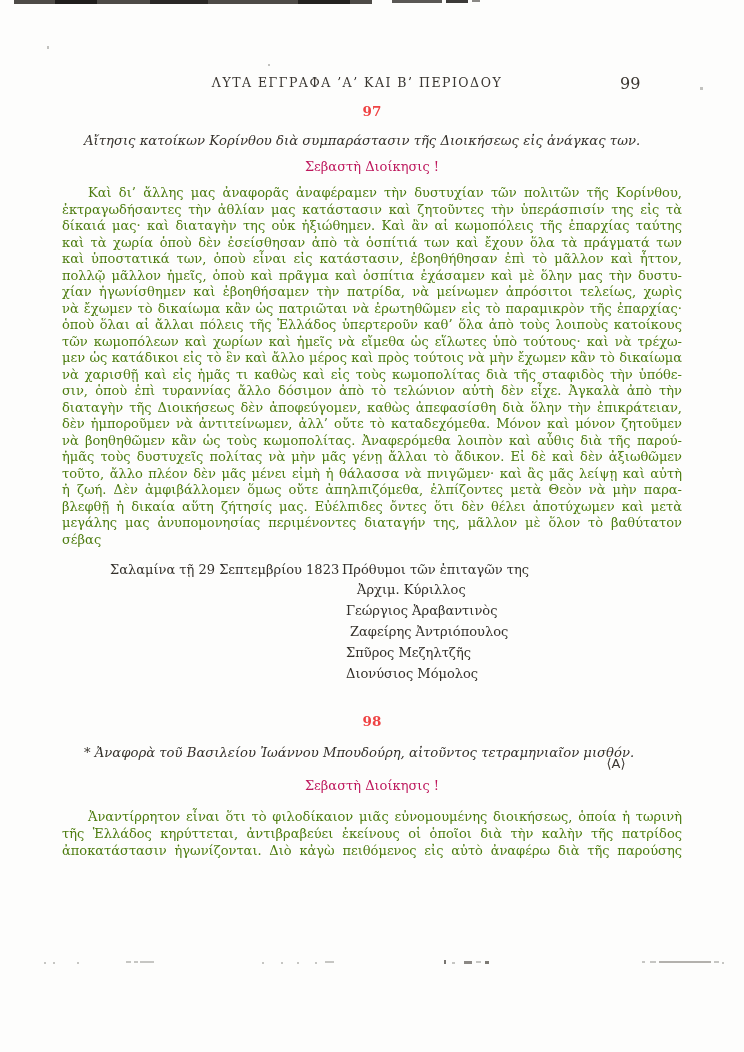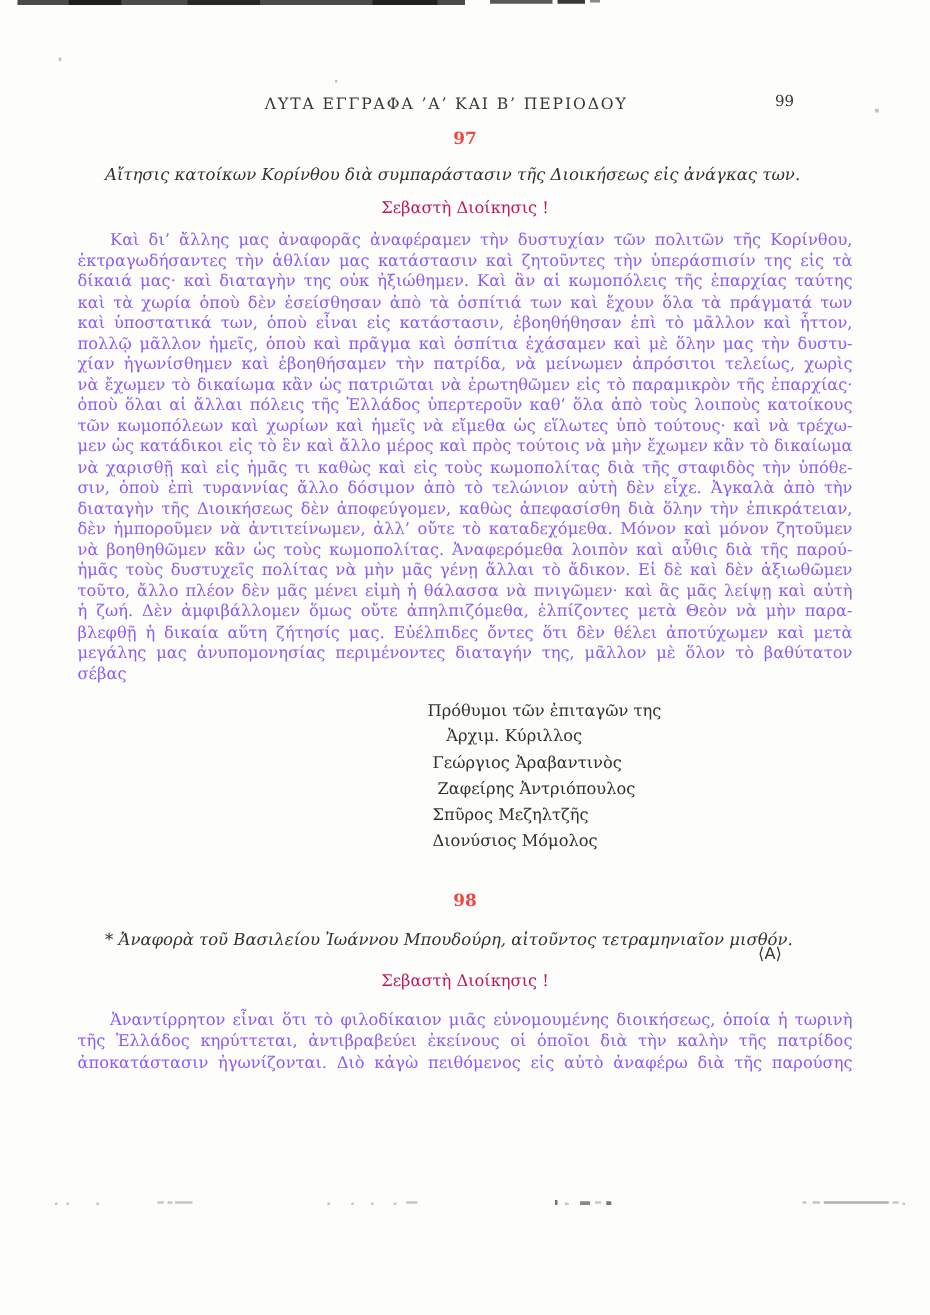--- a/index.html
+++ b/index.html
@@ -7,27 +7,27 @@
     position:relative;width:744px;height:1052px;margin:0 auto;
     background:#fdfdfc;overflow:hidden;
     font-family:"DejaVu Serif", serif;color:#33302a;
   }
   .abs{position:absolute;}
   
   .running-header-title{
     position:absolute;top:75px;left:62px;width:590px;text-align:center;
     font-size:12.5px;letter-spacing:1.5px;color:#3a3631;white-space:nowrap;
   }
-  .page-number{position:absolute;top:74px;left:620px;font-size:12px;color:#3a3631;}
+  .page-number{position:absolute;top:74px;left:620px;font-size:16px;color:#3a3631;}
   
   .doc-number{position:absolute;left:62px;width:620px;text-align:center;font-weight:bold;font-size:13.5px;color:#ef4444;}
   .doc-title{position:absolute;left:84px;width:600px;font-style:italic;font-size:13.2px;white-space:nowrap;color:#35312b;}
   .salutation{position:absolute;left:62px;width:620px;text-align:center;font-size:13px;color:#be185d;}
   
-  .para{position:absolute;left:62px;width:620px;font-size:13px;line-height:16.5px;color:#8b5cf6;}
+  .para{position:absolute;left:62px;width:620px;font-size:13px;line-height:16.5px;color:#4d7c0f;}
   .para .bline{text-align:justify;text-align-last:justify;}
   .para .bline:first-child{text-indent:26px;}
   .para97 .bline:last-child{text-align-last:left;}
   .para98{line-height:16.8px;}
   
   .dateline{position:absolute;top:562px;left:110px;font-size:13px;white-space:nowrap;}
   .signoff{position:absolute;top:562px;left:342px;font-size:13px;white-space:nowrap;}
   .signatures{position:absolute;top:579px;left:346px;font-size:13px;line-height:21px;}
   .signatures .sig{white-space:nowrap;}
   .signatures .sig:first-child{padding-left:11px;}
@@ -81,20 +81,21 @@
       <div class="bline">δὲν ἠμποροῦμεν νὰ ἀντιτείνωμεν, ἀλλ’ οὔτε τὸ καταδεχόμεθα. Μόνον καὶ μόνον ζητοῦμεν</div>
       <div class="bline">νὰ βοηθηθῶμεν κἂν ὡς τοὺς κωμοπολίτας. Ἀναφερόμεθα λοιπὸν καὶ αὖθις διὰ τῆς παρού-</div>
       <div class="bline">ἡμᾶς τοὺς δυστυχεῖς πολίτας νὰ μὴν μᾶς γένῃ ἄλλαι τὸ ἄδικον. Εἰ δὲ καὶ δὲν ἀξιωθῶμεν</div>
       <div class="bline">τοῦτο, ἄλλο πλέον δὲν μᾶς μένει εἰμὴ ἡ θάλασσα νὰ πνιγῶμεν· καὶ ἂς μᾶς λείψῃ καὶ αὐτὴ</div>
       <div class="bline">ἡ ζωή. Δὲν ἀμφιβάλλομεν ὅμως οὔτε ἀπηλπιζόμεθα, ἐλπίζοντες μετὰ Θεὸν νὰ μὴν παρα-</div>
       <div class="bline">βλεφθῇ ἡ δικαία αὕτη ζήτησίς μας. Εὐέλπιδες ὄντες ὅτι δὲν θέλει ἀποτύχωμεν καὶ μετὰ</div>
       <div class="bline">μεγάλης μας ἀνυπομονησίας περιμένοντες διαταγήν της, μᾶλλον μὲ ὅλον τὸ βαθύτατον</div>
       <div class="bline">σέβας</div>
     </div>
 
+  <div class="dateline">Σαλαμίνα τῇ 29 Σεπτεμβρίου 1823</div>
   <div class="signoff">Πρόθυμοι τῶν ἐπιταγῶν της</div>
 
   <div class="signatures">
       <div class="sig">Ἀρχιμ. Κύριλλος</div>
       <div class="sig">Γεώργιος Ἀραβαντινὸς</div>
       <div class="sig">Ζαφείρης Ἀντριόπουλος</div>
       <div class="sig">Σπῦρος Μεζηλτζῆς</div>
       <div class="sig">Διονύσιος Μόμολος</div>
     </div>
 

